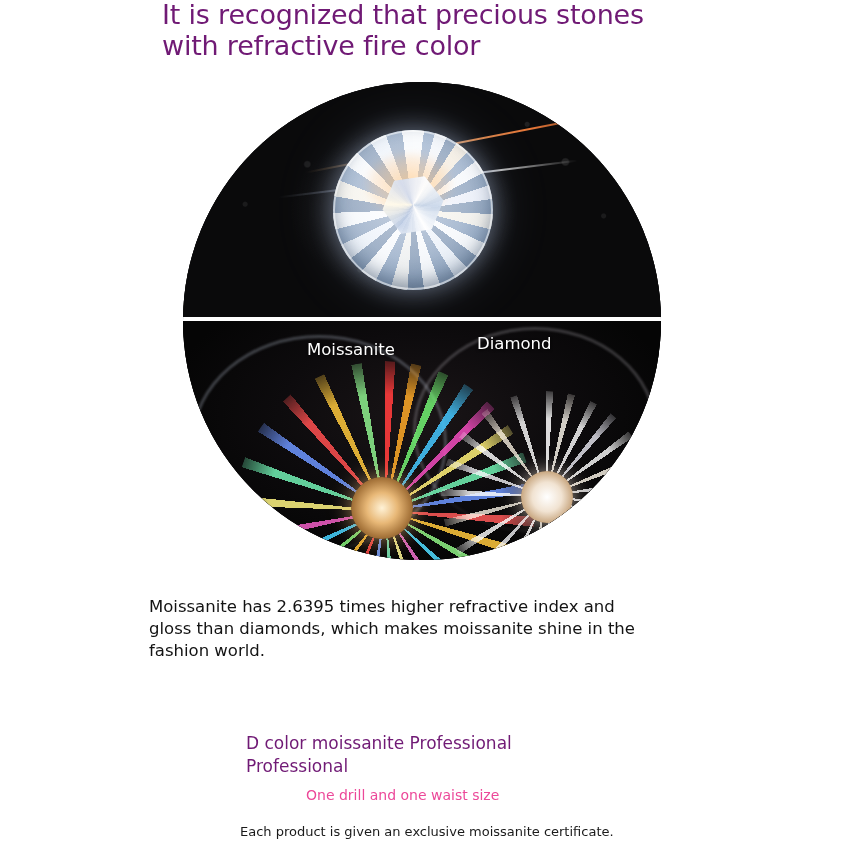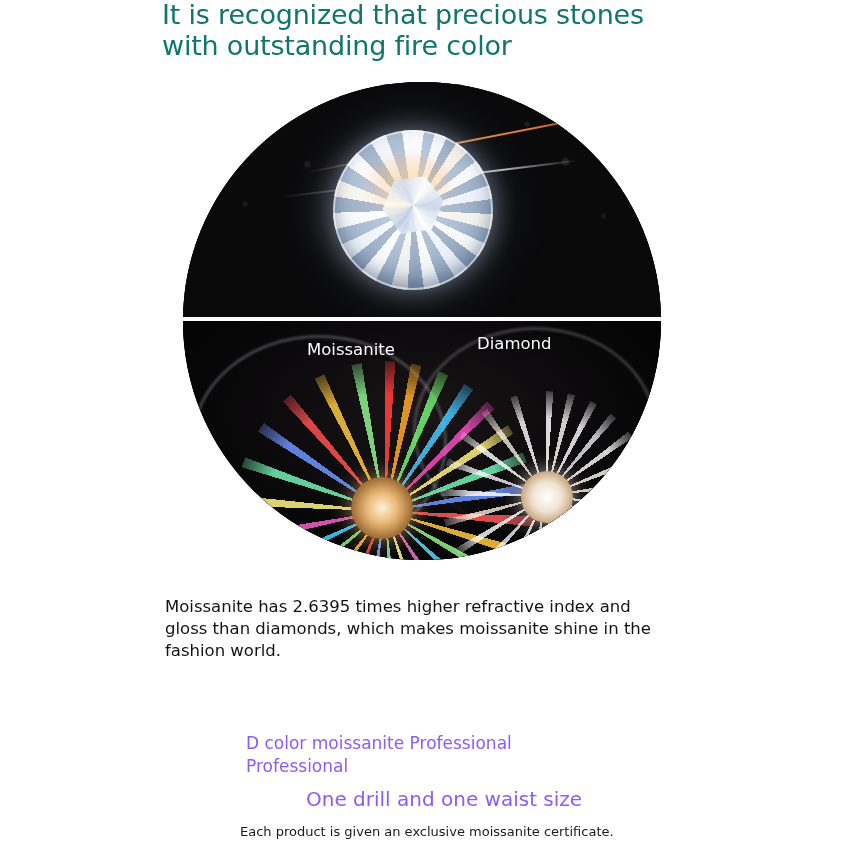--- a/index.html
+++ b/index.html
@@ -24,21 +24,21 @@
 
   
   .heading {
     position: absolute;
     left: 162px;
     top: 0px;
     width: 600px;
     font-size: 27px;
     line-height: 1.14;
     letter-spacing: -0.2px;
-    color: #0f766e;
+    color: #701a75;
     font-family: "DejaVu Sans", sans-serif;
   }
   .heading .l1 { display: block; }
   .heading .l2 { display: block; }
 
   
   .photo-wrap {
     position: absolute;
     left: 183px;
     top: 82px;
@@ -321,62 +321,62 @@
     text-shadow: 0 1px 3px rgba(0,0,0,0.9);
     z-index: 8;
     white-space: nowrap;
   }
   .label-moissanite { left: 124px; top: 258px; }
   .label-diamond    { left: 294px; top: 252px; }
 
   
   .body-copy {
     position: absolute;
-    left: 165px;
+    left: 149px;
     top: 596px;
     width: 505px;
     font-size: 16.5px;
     line-height: 1.32;
     color: #131313;
     font-family: "DejaVu Sans", sans-serif;
   }
 
   
   .cert-title {
     position: absolute;
     left: 246px;
     top: 732px;
     width: 420px;
     font-size: 17px;
     line-height: 1.33;
-    color: #8b5cf6;
+    color: #701a75;
   }
   .cert-sub {
     position: absolute;
     left: 306px;
     top: 787px;
-    font-size: 20px;
-    color: #8b5cf6;
+    font-size: 14px;
+    color: #ec4899;
   }
   .cert-note {
     position: absolute;
     left: 240px;
     top: 824px;
     font-size: 13px;
     color: #1a1a1a;
   }
 </style>
 </head>
 <body>
 
 <div class="page">
 
   <div class="heading">
     <span class="l1">It is recognized that precious stones</span>
-    <span class="l2">with outstanding fire color</span>
+    <span class="l2">with refractive fire color</span>
   </div>
 
   <div class="photo-wrap">
 
     <div class="photo-top">
       <div class="streak"></div>
       <div class="streak2"></div>
       <div class="stone">
         <div class="facets"></div>
         <div class="warmglow"></div>

